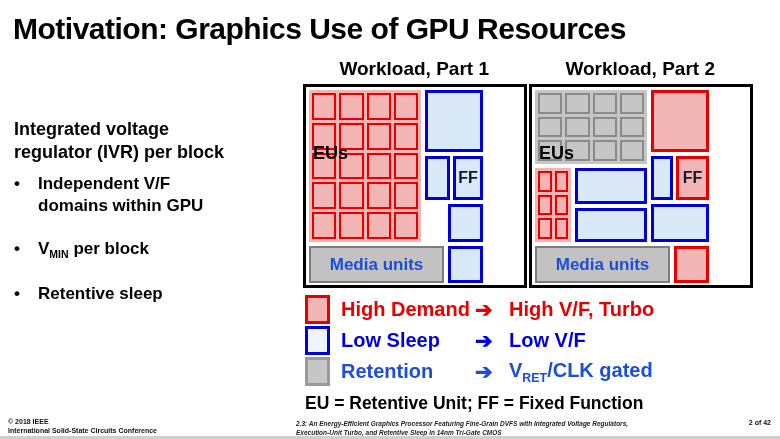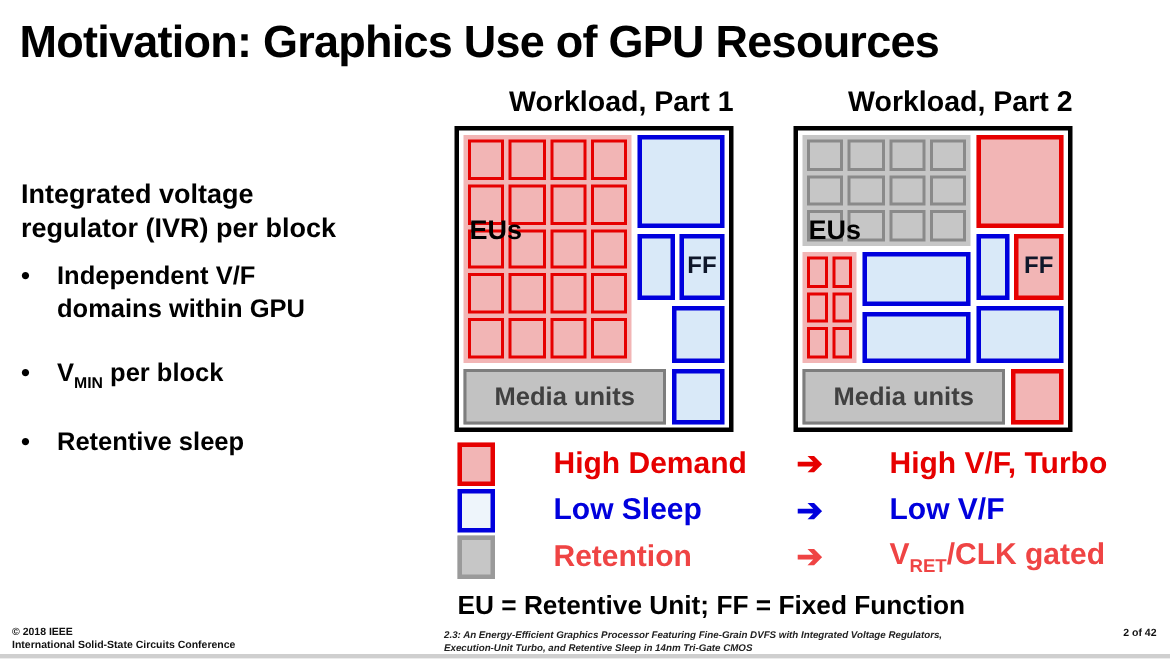--- a/index.html
+++ b/index.html
@@ -17,47 +17,47 @@
   .ivr-heading{font-size:18px;font-weight:bold;line-height:1.3;white-space:pre-line;}
   .bullets{margin-top:8px;}
   .bullet{display:flex;font-size:17px;font-weight:bold;line-height:1.3;margin-bottom:21px;}
   .bullet .marker{width:24px;flex:0 0 24px;}
   .bullet .marker::before{content:"\2022";}
   .bullet sub{font-size:0.62em;}
   
   .wl-title{position:absolute;top:58px;width:186px;text-align:right;font-size:19px;font-weight:bold;}
   .wl1{left:303px;} .wl2{left:529px;}
   
-  .chip{position:absolute;top:84px;width:186px;height:204px;border:3px solid #000;
+  .chip{position:absolute;top:84px;width:224px;height:204px;border:3px solid #000;
         background:#fff;box-sizing:border-box;}
   .chip1{left:303px;} .chip2{left:529px;}
   .blk{position:absolute;box-sizing:border-box;}
   .pink{background:#f2b5b5;}
   .lblue{background:#d9e9f8;border:3px solid #0000dd;}
   .redbox{background:#f2b5b5;border:3px solid #e60000;}
   .graybox{background:#c2c2c2;border:2px solid #7d7d7d;}
   .grid{gap:3px;padding:3px;box-sizing:border-box;width:100%;height:100%;}
   .grid .gcell{box-sizing:border-box;}
   .grid.red .gcell{border:2px solid #e60000;}
   .grid.gray .gcell{border:2px solid #8a8a8a;}
   .eu-label{position:absolute;font-size:18px;font-weight:bold;color:#000;z-index:3;}
   .ff-label{display:flex;align-items:center;justify-content:center;
             font-size:16px;font-weight:bold;color:#0f172a;}
   .media{display:flex;align-items:center;justify-content:center;
-         font-size:17px;font-weight:bold;color:#404040;}
+         font-size:17px;font-weight:bold;color:#1d4ed8;}
   
   .legend{position:absolute;left:305px;top:294px;}
-  .lg-row{display:flex;align-items:center;height:31px;font-size:20px;font-weight:bold;gap:28px;}
+  .lg-row{display:flex;align-items:center;height:31px;font-size:20px;font-weight:bold;}
   .swatch{width:19px;height:23px;box-sizing:content-box;margin-right:11px;flex:0 0 19px;}
   .sw-red{border:3px solid #e60000;background:#f2b5b5;}
   .sw-blue{border:3px solid #0000dd;background:#eef5fb;}
   .sw-gray{border:3px solid #9a9a9a;background:#c6c6c6;}
   .lg-label{width:134px;flex:0 0 134px;}
   .lg-arrow{width:34px;flex:0 0 34px;font-size:21px;}
-  .c-red{color:#e60000;} .c-blue{color:#0000dd;} .c-gray{color:#ef4444;}
+  .c-red{color:#e60000;} .c-blue{color:#0000dd;} .c-gray{color:#1d4ed8;}
   .lg-result sub{font-size:0.62em;}
   .abbrev{margin-top:6px;font-size:17.5px;font-weight:bold;color:#000;}
   
   .footer-left{position:absolute;left:8px;top:417px;font-size:7px;font-weight:bold;line-height:1.35;color:#111;}
   .footer-citation{position:absolute;left:296px;top:419px;width:350px;font-size:6.5px;
                    font-style:italic;font-weight:bold;color:#222;line-height:1.4;}
   .footer-page{position:absolute;right:9px;top:419px;font-size:7px;font-weight:bold;color:#111;}
   .bottom-bar{position:absolute;left:0;bottom:0;width:780px;height:3px;background:#cfcfcf;}
 </style>
 </head>

